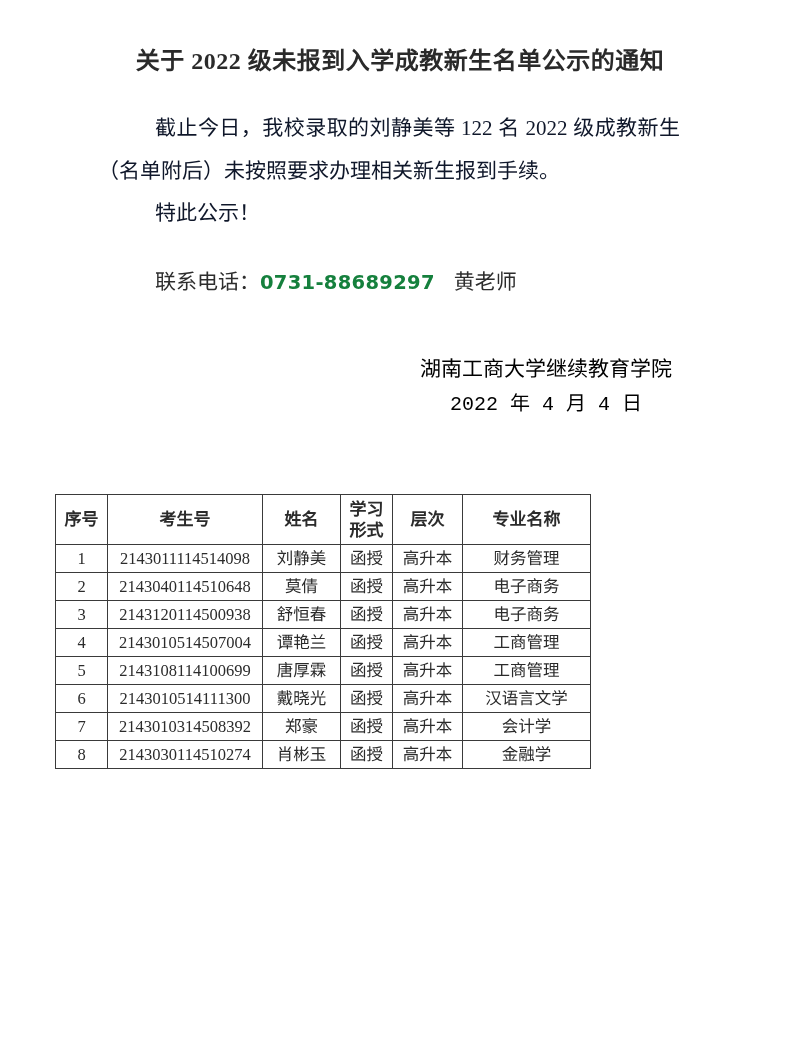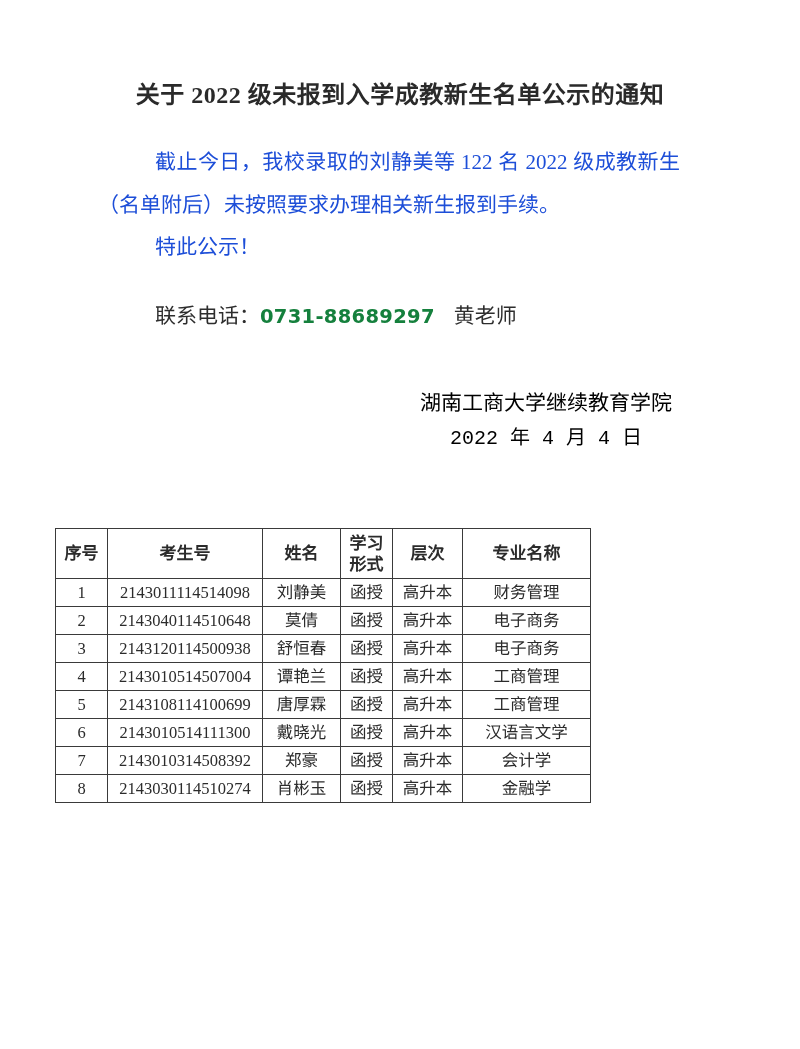--- a/index.html
+++ b/index.html
@@ -12,38 +12,38 @@
     height: 1049px;
     overflow: hidden;
     color: #262626;
     font-family: "Liberation Serif", serif;
   }
   .page {
     width: 800px;
     height: 1049px;
     background: #ffffff;
     box-sizing: border-box;
-    padding-top: 79px;
+    padding-top: 45px;
   }
   .doc-title {
     margin: 0 0 30px 0;
     text-align: center;
     font-size: 24px;
     font-weight: bold;
     line-height: 32px;
     letter-spacing: 0.5px;
     color: #2a2a2a;
   }
   .para {
     margin: 0 120px 0 98px;
     font-size: 21px;
     line-height: 42.5px;
     text-align: justify;
     text-indent: 57px;
-    color: #1d4ed8;
+    color: #0f172a;
   }
   .contact-line {
     margin: 26px 120px 0 98px;
     padding-left: 57px;
     font-size: 21px;
     line-height: 42.5px;
     color: #2d2d2d;
   }
   .phone-num {
     font-family: "DejaVu Sans", sans-serif;

